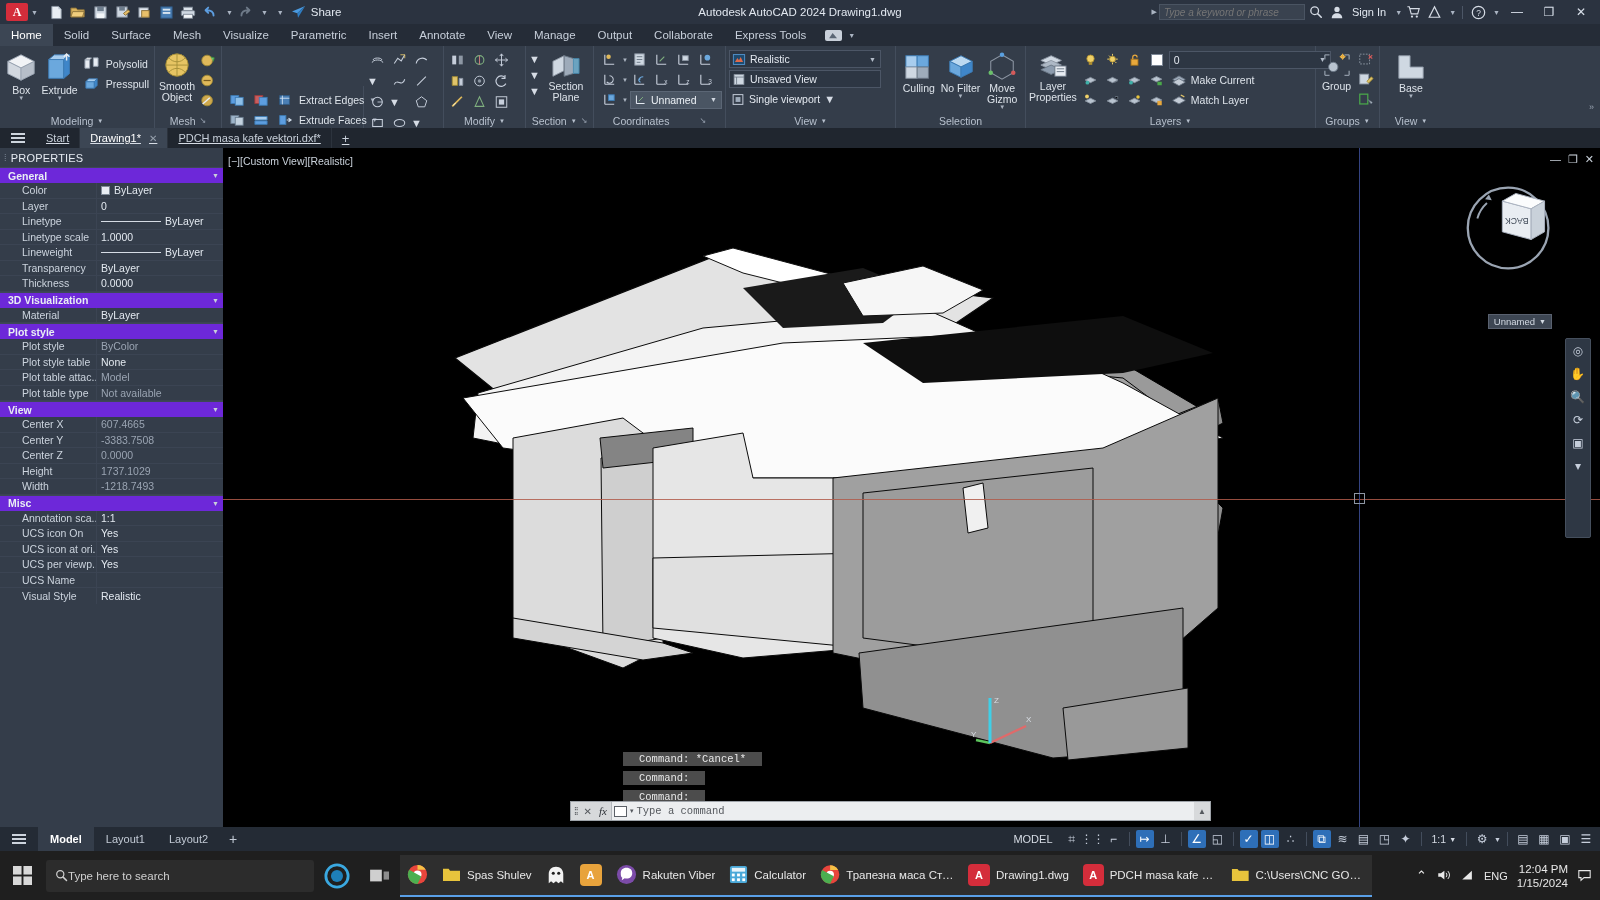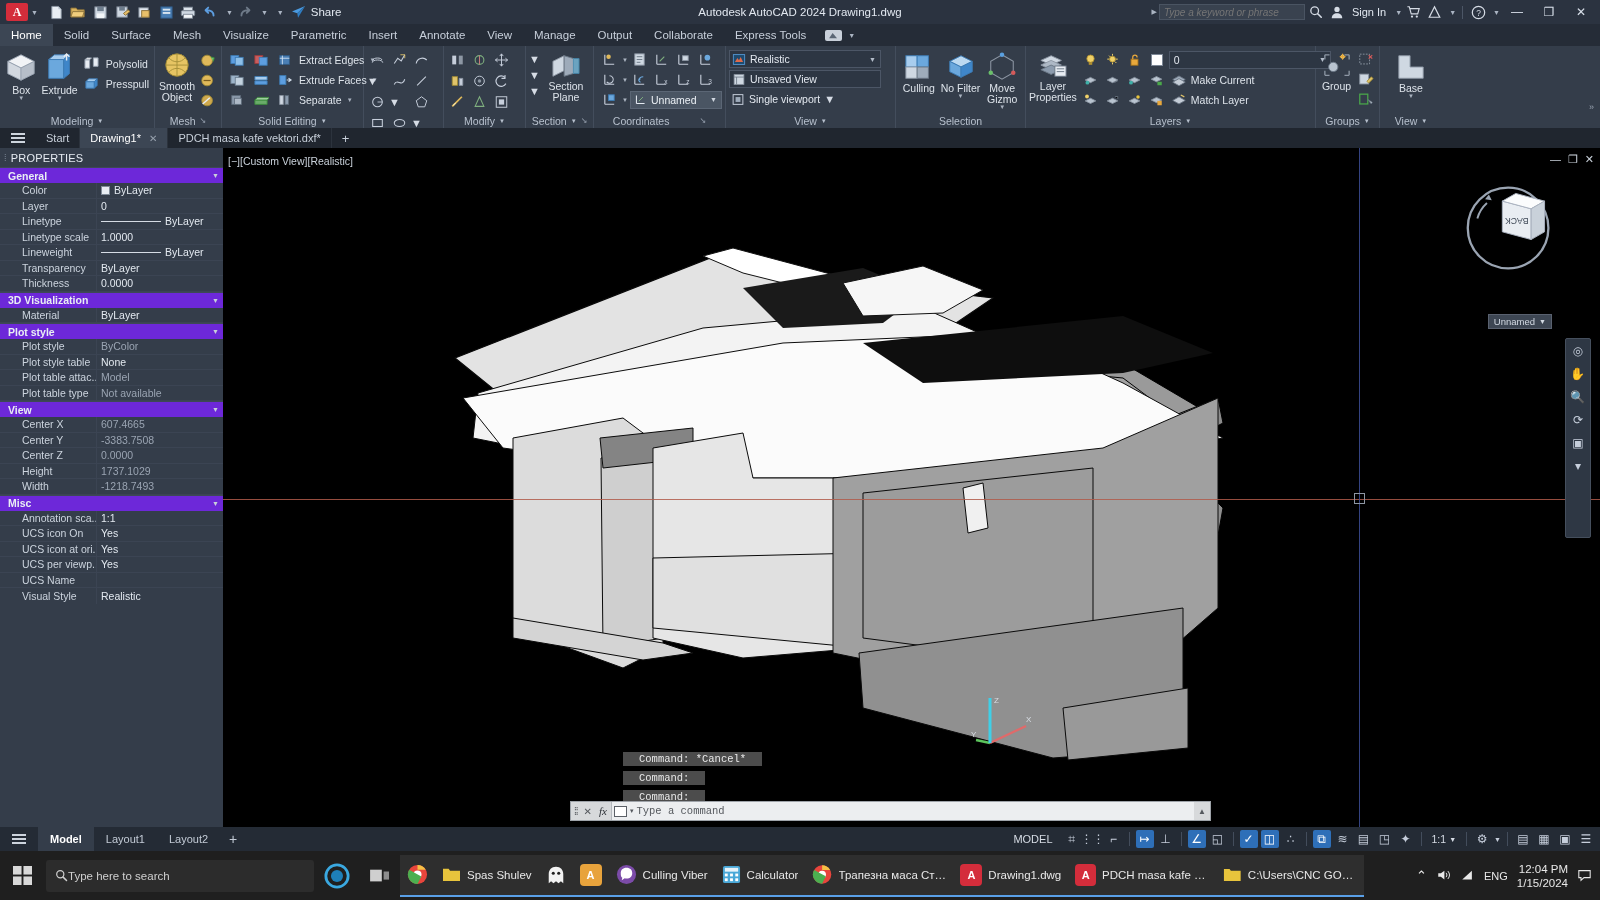--- a/index.html
+++ b/index.html
@@ -131,21 +131,21 @@
     display: flex; align-items: center; height: 18px; width: 162px;
     background: #2d3643; border: 1px solid #4c5666; padding-left: 2px; gap: 3px;
   }
   .layer-combo .lbl { font-size: 10.5px; color: #e4e9f0; margin-left: 2px; }
   .layer-combo .caret { margin-left: auto; font-size: 7px; color: #b3bcc9; padding-right: 4px; }
   .colorswatch { width: 12px; height: 12px; background: #fff; border: 1px solid #7b8695; }
 
   
   .doctabs {
     position: absolute; top: 128px; left: 0; width: 1600px; height: 20px;
-    background: #20262f; display: flex; align-items: stretch; font-size: 11px;
+    background: #20262f; display: flex; align-items: stretch; font-size: 11px; text-decoration: underline;
   }
   .hamb { width: 36px; display: flex; align-items: center; justify-content: center; }
   .hamb-bars { width: 14px; }
   .hamb-bars div { height: 2px; background: #cdd4dd; margin: 2px 0; }
   .dtab {
     display: flex; align-items: center; padding: 0 10px; color: #c8d0da;
     border-right: 1px solid #2c333d;
   }
   .dtab.active { background: #3c4654; color: #fff; }
   .dtab .x { margin-left: 8px; font-size: 10px; color: #97a1ad; }
@@ -533,21 +533,21 @@
               </svg>
           </div>
         </div>
       </div>
       <div class="panel-title">
         <span>Mesh</span>
         <span class="pt-arrow">↘</span>
       </div>
     </div>
 
-    <div class="panel" style="width:142px;">
+    <div class="panel" style="width:142px;margin-top:40px;">
       <div class="panel-body">
         <div class="icolumn">
           <div class="smallrow">
             <span class="ic">
                 <svg width="16" height="14" viewBox="0 0 18 16">
                   <rect x="2" y="3" width="9" height="9" fill="#5d9ee0" stroke="#3d7cb5"></rect>
                   <rect x="7" y="5" width="9" height="9" fill="#8dbfe8" stroke="#3d7cb5"></rect>
                 </svg>
               </span>
             <span class="ic">
@@ -1459,21 +1459,21 @@
         </svg>
     </div>
     <div class="tb-item grouped">
       <div class="app-sq" style="background:#e8a33c;">A</div>
     </div>
     <div class="tb-item grouped">
       <svg width="21" height="21" viewBox="0 0 22 22">
           <circle cx="11" cy="11" r="10" fill="#7b4ba8"></circle>
           <path d="M11 4c4 0 6 2.4 6 5.6 0 3.2-2 5.6-6 5.6-.7 0-1.3 0-1.9-.2L6 17l.6-2.6C5 13.3 5 11.6 5 9.6 5 6.4 7 4 11 4z" fill="#fff"></path>
         </svg>
-      <span class="name">Culling Viber</span>
+      <span class="name">Rakuten Viber</span>
     </div>
     <div class="tb-item grouped">
       <svg width="19" height="19" viewBox="0 0 20 20">
           <rect x="1" y="1" width="18" height="18" rx="2" fill="#4aa8d8"></rect>
           <rect x="3" y="3" width="14" height="4" fill="#e8f3fa"></rect>
           <rect x="3" y="9" width="3" height="3" fill="#fff"></rect>
           <rect x="8.5" y="9" width="3" height="3" fill="#fff"></rect>
           <rect x="14" y="9" width="3" height="3" fill="#fff"></rect>
           <rect x="3" y="14" width="3" height="3" fill="#fff"></rect>
           <rect x="8.5" y="14" width="3" height="3" fill="#fff"></rect>

